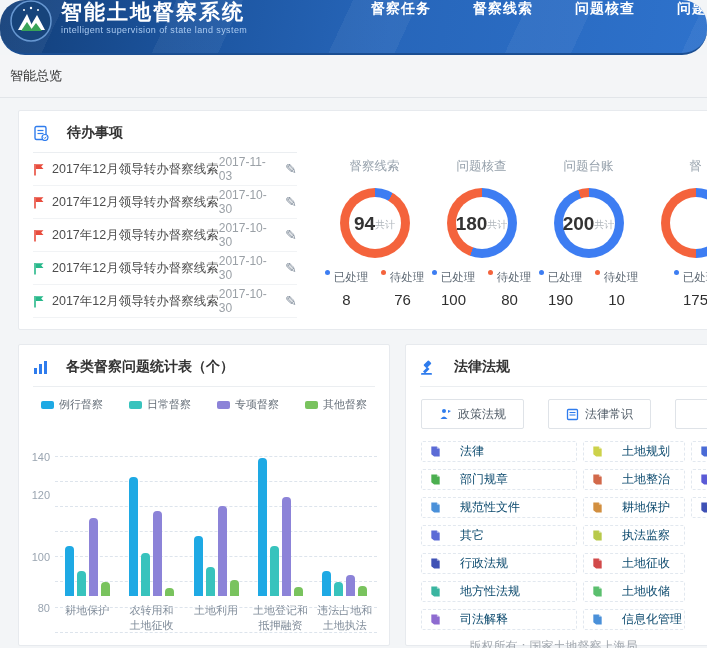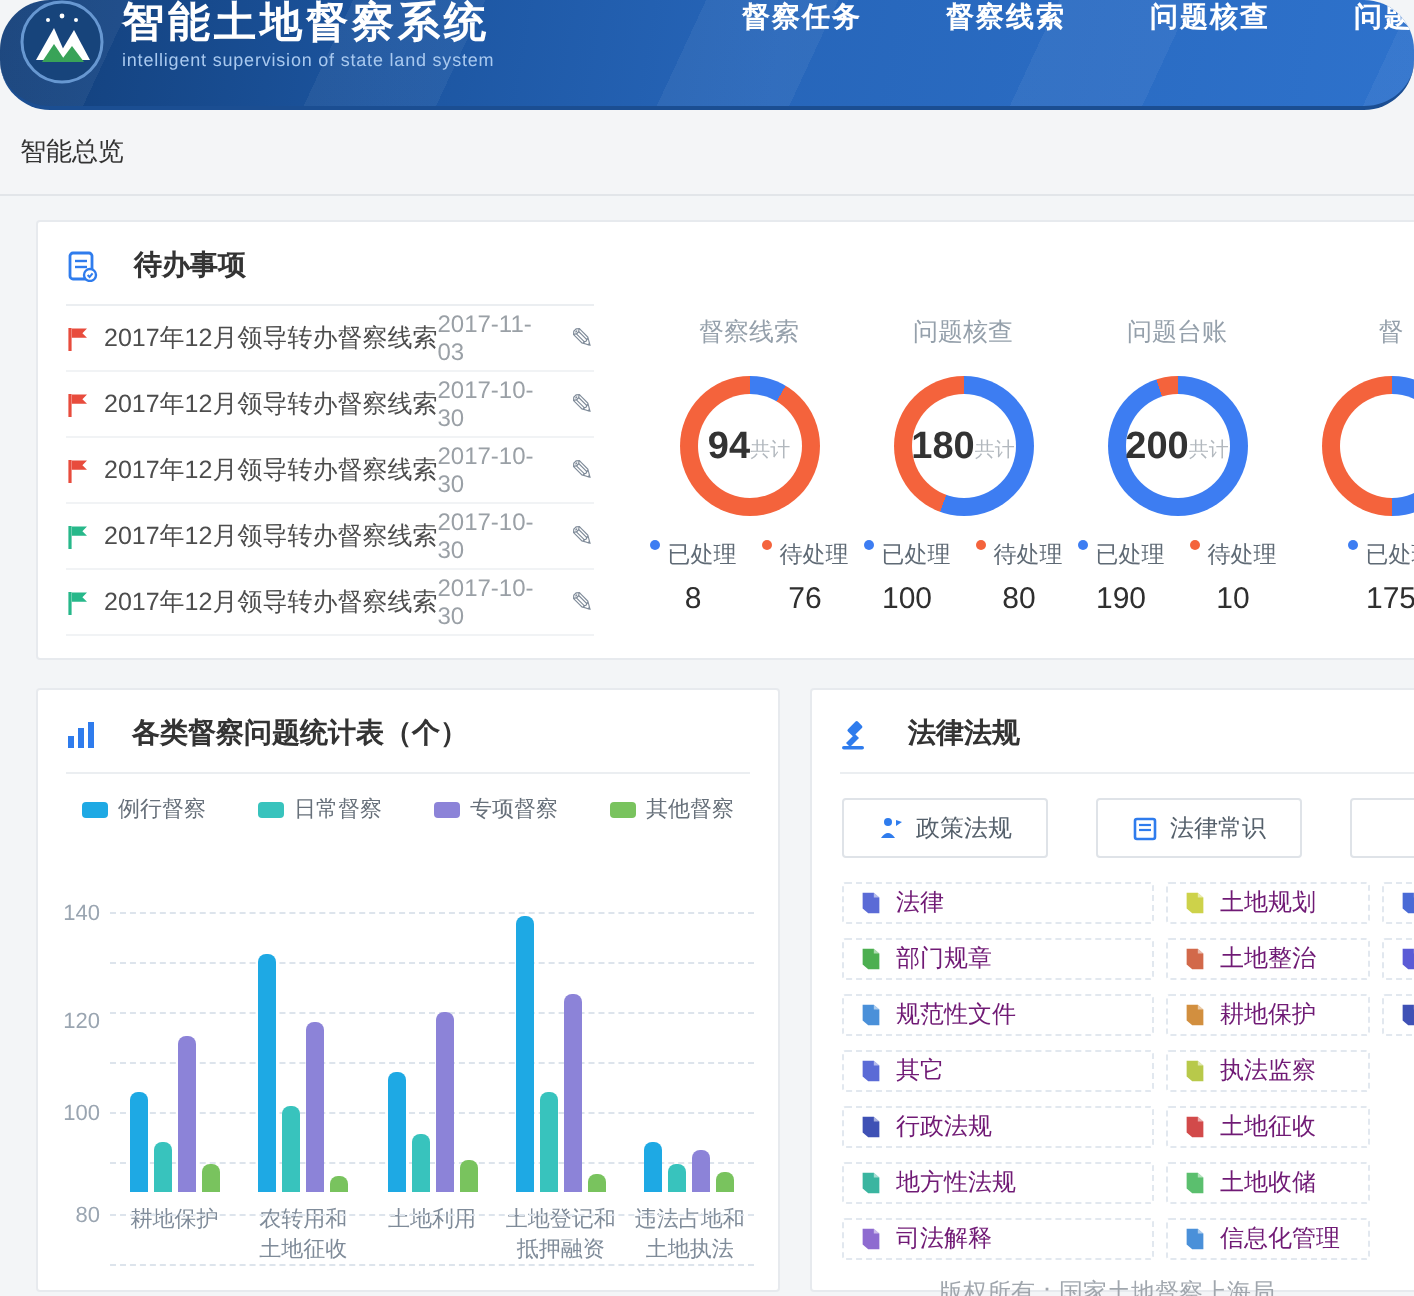--- a/index.html
+++ b/index.html
@@ -73,21 +73,21 @@
   .xlabel { flex:1; text-align:center; font-size:11px; color:#7f8b99; line-height:1.35; white-space:pre-line; }
   
   .card-law { width:480px; flex:0 0 480px; padding-bottom:12px; }
   .law-tabs { display:flex; gap:24px; margin:12px 15px 0; }
   .law-tab { width:103px; height:30px; border:1px solid #dfe3e8; background:#fff; border-radius:2px;
     display:flex; align-items:center; justify-content:center; gap:6px; font-size:12px; color:#55606b;
     cursor:pointer; flex:0 0 103px; }
   .law-grid { display:grid; grid-template-columns:156px 102px 156px; column-gap:6px; row-gap:7px;
     margin:12px 0 0 15px; }
   .law-item { height:21px; border:1px dashed #e2e8ef; border-radius:2px; display:flex;
-    align-items:center; gap:6px; padding:0 7px; font-size:12px; color:#701a75; cursor:pointer;
+    align-items:center; gap:18px; padding:0 7px; font-size:12px; color:#0c4a6e; cursor:pointer;
     white-space:nowrap; overflow:hidden; }
   .law-empty { border:none; }
   
   .footer { position:absolute; left:400px; width:307px; top:638px; text-align:center;
     font-size:12px; color:#a0a6ad; }
   svg { display:block; }
 </style>
 </head>
 <body>
 
@@ -328,21 +328,21 @@
               <div class="gridline" style="bottom: 25.1429px;"></div>
               <div class="gridline" style="bottom: 50.2857px;"></div>
               <div class="gridline" style="bottom: 75.4286px;"></div>
               <div class="gridline" style="bottom: 100.571px;">
                 <span class="ytick" style="top: 75.4286px;">80</span>
               </div>
               <div class="gridline" style="bottom: 125.714px;">
                 <span class="ytick" style="top: 50.2857px;">100</span>
               </div>
               <div class="gridline" style="bottom: 150.857px;">
-                <span class="ytick" style="top: 29px;">120</span>
+                <span class="ytick" style="top: 13px;">120</span>
               </div>
               <div class="gridline" style="bottom: 176px;">
                 <span class="ytick" style="top: 0px;">140</span>
               </div>
             </div>
           <div class="cols" id="cols-layer">
               <div class="bar-group">
                 <div class="bar" style="height: 50.2857px; background: rgb(30, 169, 228);"></div>
                 <div class="bar" style="height: 25.1429px; background: rgb(56, 195, 189);"></div>
                 <div class="bar" style="height: 77.9429px; background: rgb(140, 131, 216);"></div>

